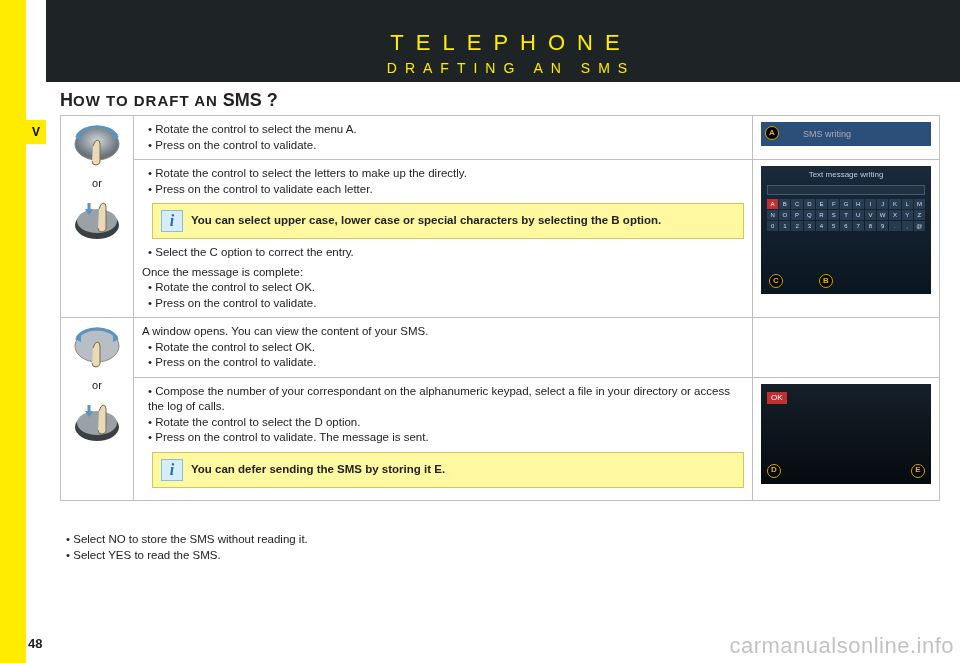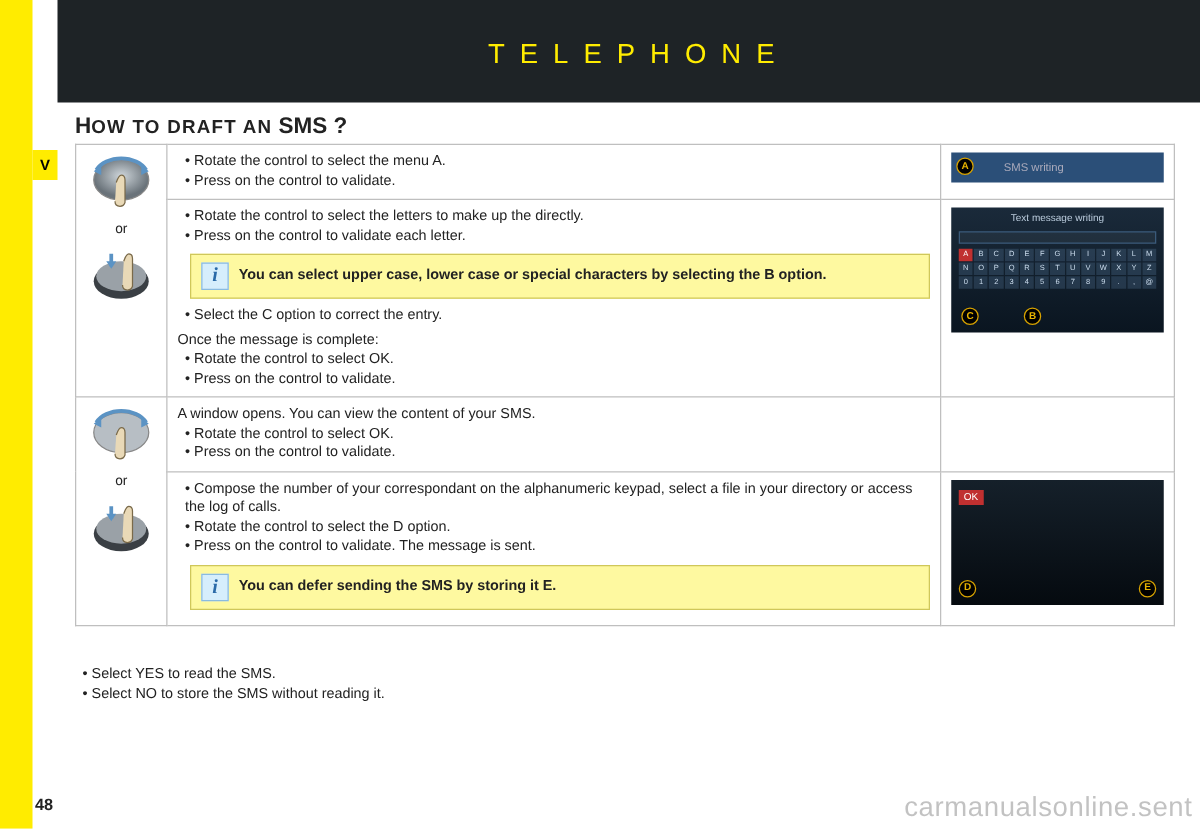--- a/index.html
+++ b/index.html
@@ -123,21 +123,21 @@
   .marker {
     width: 14px; height: 14px;
     background: #000;
     border: 1px solid #d8a300;
     color: #e8b400;
     font-size: 8px; font-weight: bold;
     display: inline-flex; align-items: center; justify-content: center;
     border-radius: 8px;
   }
   .screenshot-kb {
-    width: 170px; height: 100px;
+    width: 170px; height: 128px;
     background: linear-gradient(#1a2a3a, #0a1520);
     position: relative;
     color: #9ab;
     font-size: 7px;
   }
   .kb-title { text-align: center; padding-top: 4px; font-size: 8px; color: #bcd; }
   .kb-entry {
     margin: 4px 6px; height: 10px;
     background: rgba(255,255,255,0.05);
     border: 1px solid #3a5a7a;
@@ -197,20 +197,21 @@
 </style>
 </head>
 <body>
 
 <div class="yellow-spine"></div>
 <div class="side-tab">V</div>
 
 <div class="header-bg"></div>
 <div class="header">
   <div class="title-big">TELEPHONE</div>
+  <div class="title-small">DRAFTING AN SMS</div>
 </div>
 
 <div class="section-heading">
   <span class="cap">H</span><span style="font-variant: small-caps; letter-spacing:1px;">OW TO DRAFT AN</span><span class="cap"> SMS ?</span>
 </div>
 
 <table class="table">
 
   <tbody>
       <tr>
@@ -375,19 +376,19 @@
         <span class="marker" style="position:absolute; left:6px; bottom:6px;">D</span>
         <span class="marker" style="position:absolute; right:6px; bottom:6px;">E</span>
       </div>
     </td>
   </tr>
 </tbody>
   </table>
 
 <div class="footer-text">
   <ul class="bullets">
+    <li><span>Select NO to store the SMS without reading it.</span></li>
     <li><span>Select YES to read the SMS.</span></li>
-    <li><span>Select NO to store the SMS without reading it.</span></li>
   </ul>
 </div>
 
 <div class="page-num">48</div>
-<div class="watermark">carmanualsonline.sent</div>
+<div class="watermark">carmanualsonline.info</div>
 
 </body></html>

